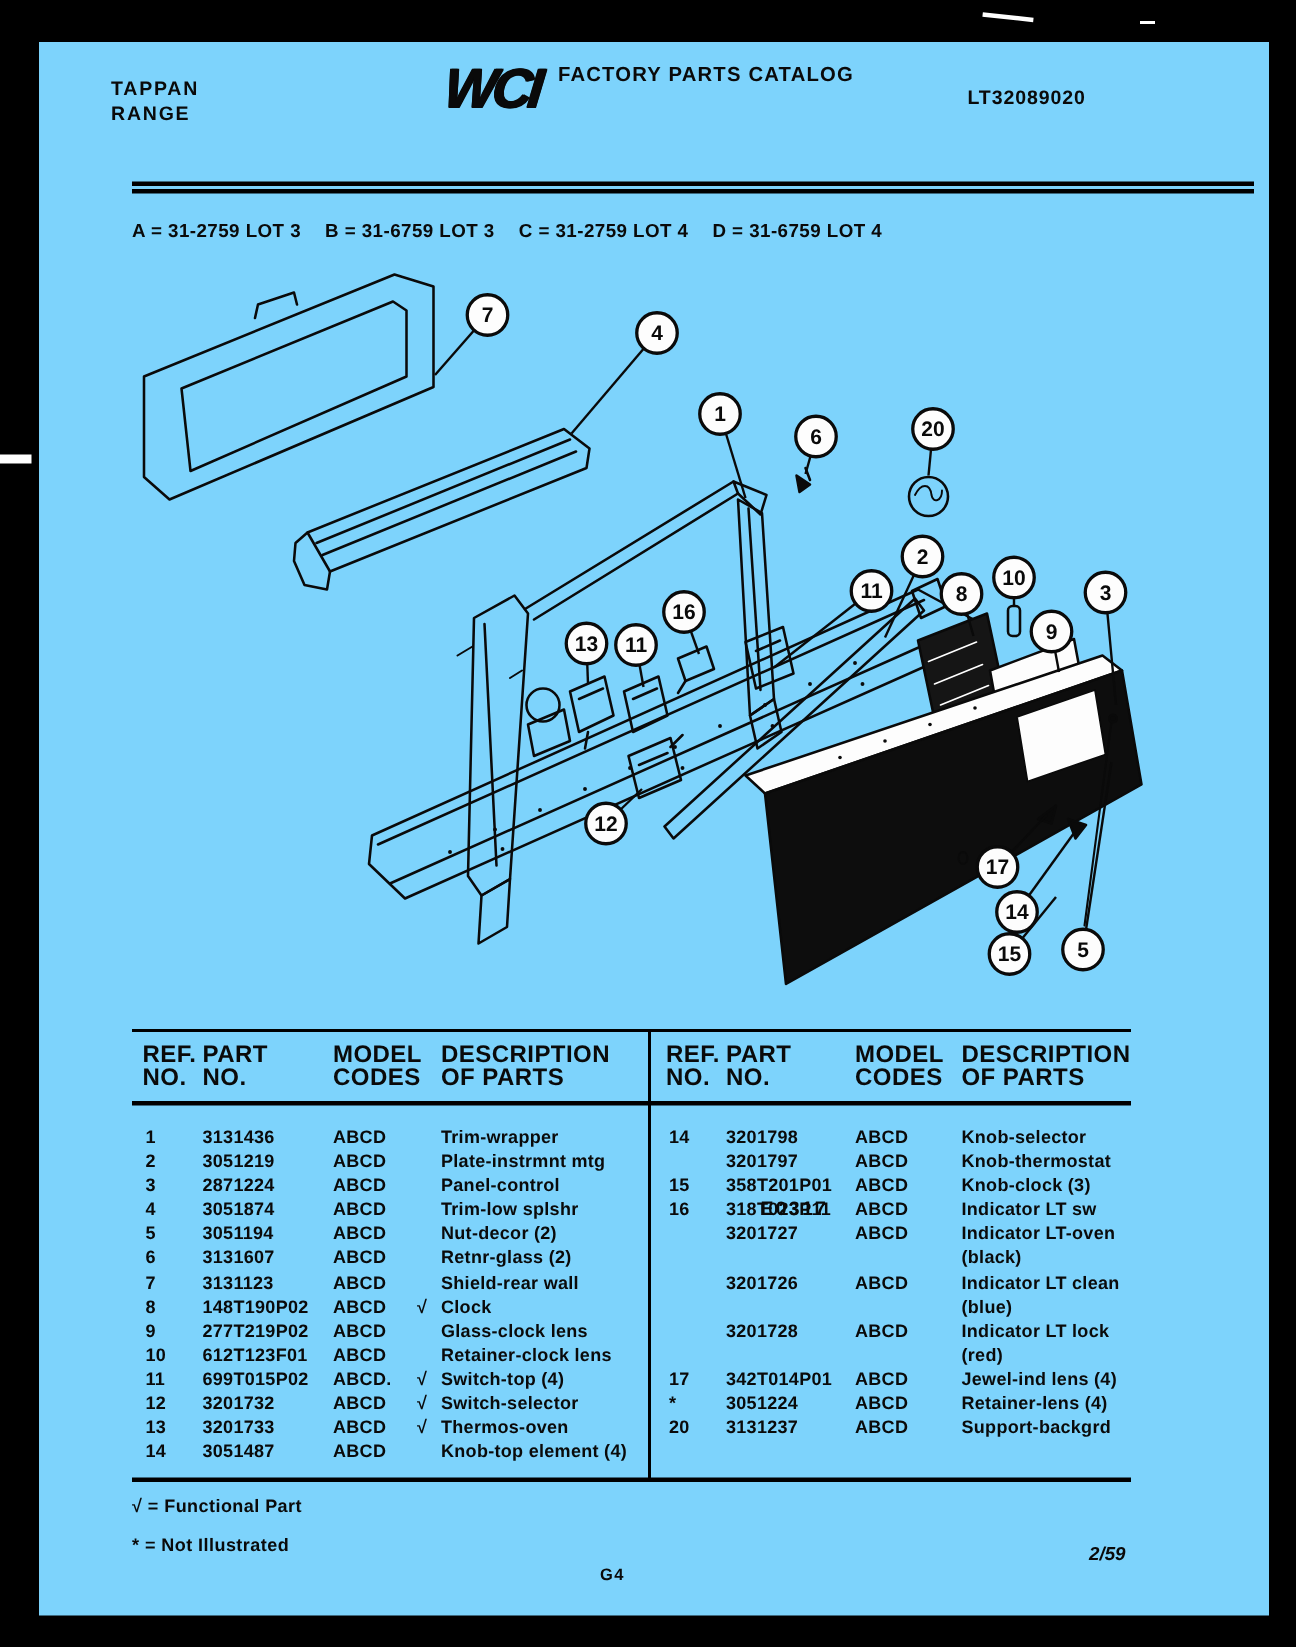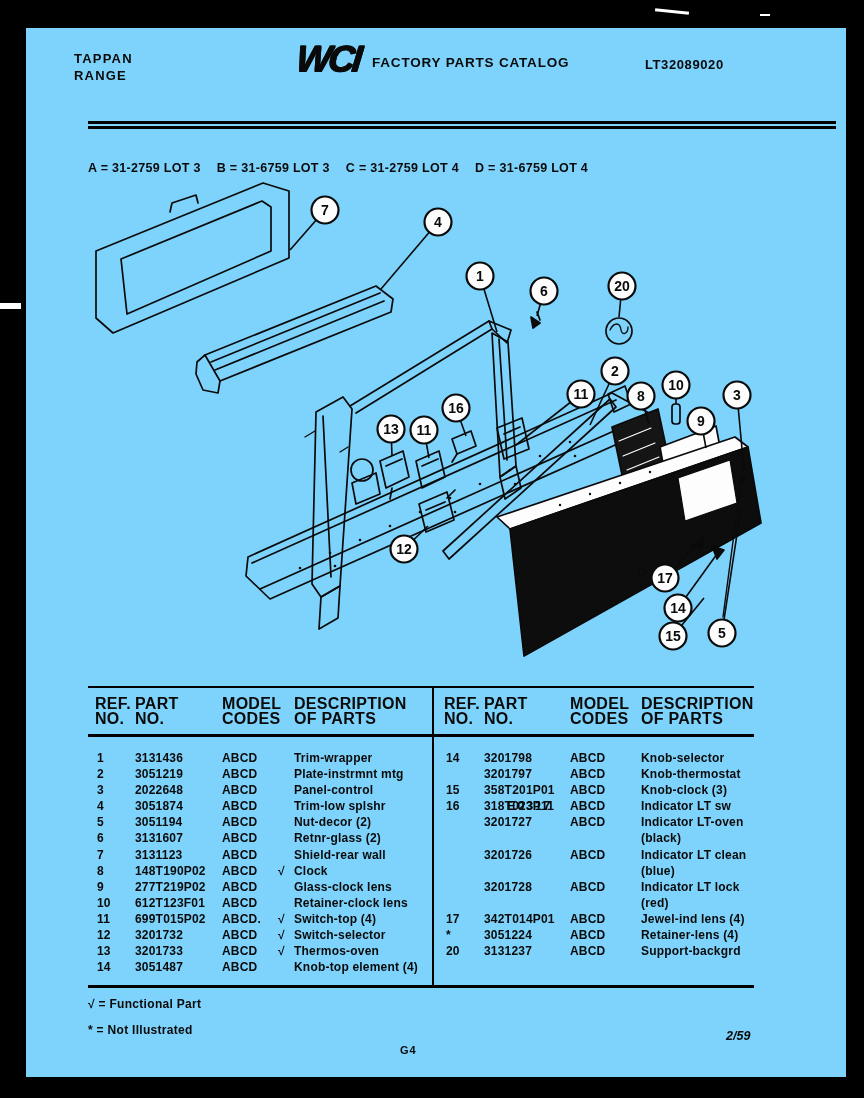--- a/index.html
+++ b/index.html
@@ -18,28 +18,28 @@
   .scan-streak{position:absolute;background:#fff;}
   .streak-left{left:0;top:303px;width:21px;height:6px;}
   .streak-top1{left:655px;top:10px;width:34px;height:3px;transform:rotate(6deg);}
   .streak-top2{left:760px;top:14px;width:10px;height:2px;}
 
   
   .brand{position:absolute;left:74px;top:50px;font-size:13px;font-weight:bold;letter-spacing:1.2px;line-height:17px;white-space:pre-line;}
   .logo{position:absolute;left:296px;top:38px;font-size:37px;font-weight:bold;font-style:italic;
         letter-spacing:-3px;transform:skewX(-6deg);
         text-shadow:1px 0 #0a0a0a,0 1px #0a0a0a,1px 1px #0a0a0a;}
-  .catalog-title{position:absolute;left:372px;top:55px;font-size:13.5px;font-weight:bold;letter-spacing:0.8px;}
+  .catalog-title{position:absolute;left:372px;top:42px;font-size:13.5px;font-weight:bold;letter-spacing:0.8px;}
   .doc-number{position:absolute;left:645px;top:57px;font-size:13px;font-weight:bold;letter-spacing:0.6px;}
   .rule-wrap{position:absolute;left:88px;top:121px;width:748px;}
   .rule-a{height:3px;background:#000;}
   .rule-b{height:3px;background:#000;margin-top:2px;}
 
   
-  .models{position:absolute;left:88px;top:147px;display:flex;gap:16px;font-size:12.5px;font-weight:bold;letter-spacing:0.3px;white-space:nowrap;margin-top:14px;}
+  .models{position:absolute;left:88px;top:147px;display:flex;gap:16px;font-size:12.5px;font-weight:bold;letter-spacing:0.3px;white-space:nowrap;}
 
   
   .diagram{position:absolute;left:75px;top:170px;width:770px;height:515px;}
   .figure-label{position:absolute;left:432px;top:628px;font-size:13px;font-weight:bold;letter-spacing:1.5px;}
   svg text.callout-num{font-family:"Liberation Sans",sans-serif;font-size:14px;font-weight:bold;fill:#0a0a0a;}
 
   
   .table-frame{position:absolute;left:88px;top:686px;width:666px;height:301px;border-top:2.5px solid #000;font-weight:bold;}
   .hdr-underline{position:absolute;left:0;top:46px;width:666px;height:2.5px;background:#000;}
   .tbl-bottom{position:absolute;left:0;top:297px;width:666px;height:2.5px;background:#000;}
@@ -286,21 +286,21 @@
         </div>
         <div class="trow">
           <div class="tcell c-ref">2</div>
           <div class="tcell c-part">3051219</div>
           <div class="tcell c-codes">ABCD</div>
           <div class="tcell c-check"></div>
           <div class="tcell c-desc">Plate-instrmnt mtg</div>
         </div>
         <div class="trow">
           <div class="tcell c-ref">3</div>
-          <div class="tcell c-part">2022648</div>
+          <div class="tcell c-part">2871224</div>
           <div class="tcell c-codes">ABCD</div>
           <div class="tcell c-check"></div>
           <div class="tcell c-desc">Panel-control</div>
         </div>
         <div class="trow">
           <div class="tcell c-ref">4</div>
           <div class="tcell c-part">3051874</div>
           <div class="tcell c-codes">ABCD</div>
           <div class="tcell c-check"></div>
           <div class="tcell c-desc">Trim-low splshr</div>

